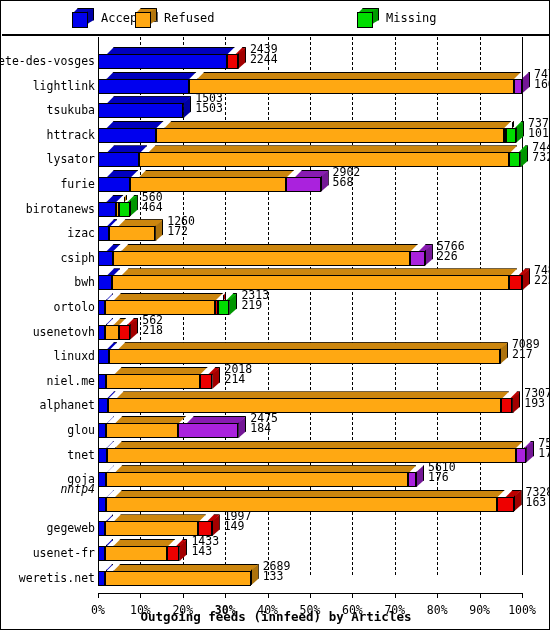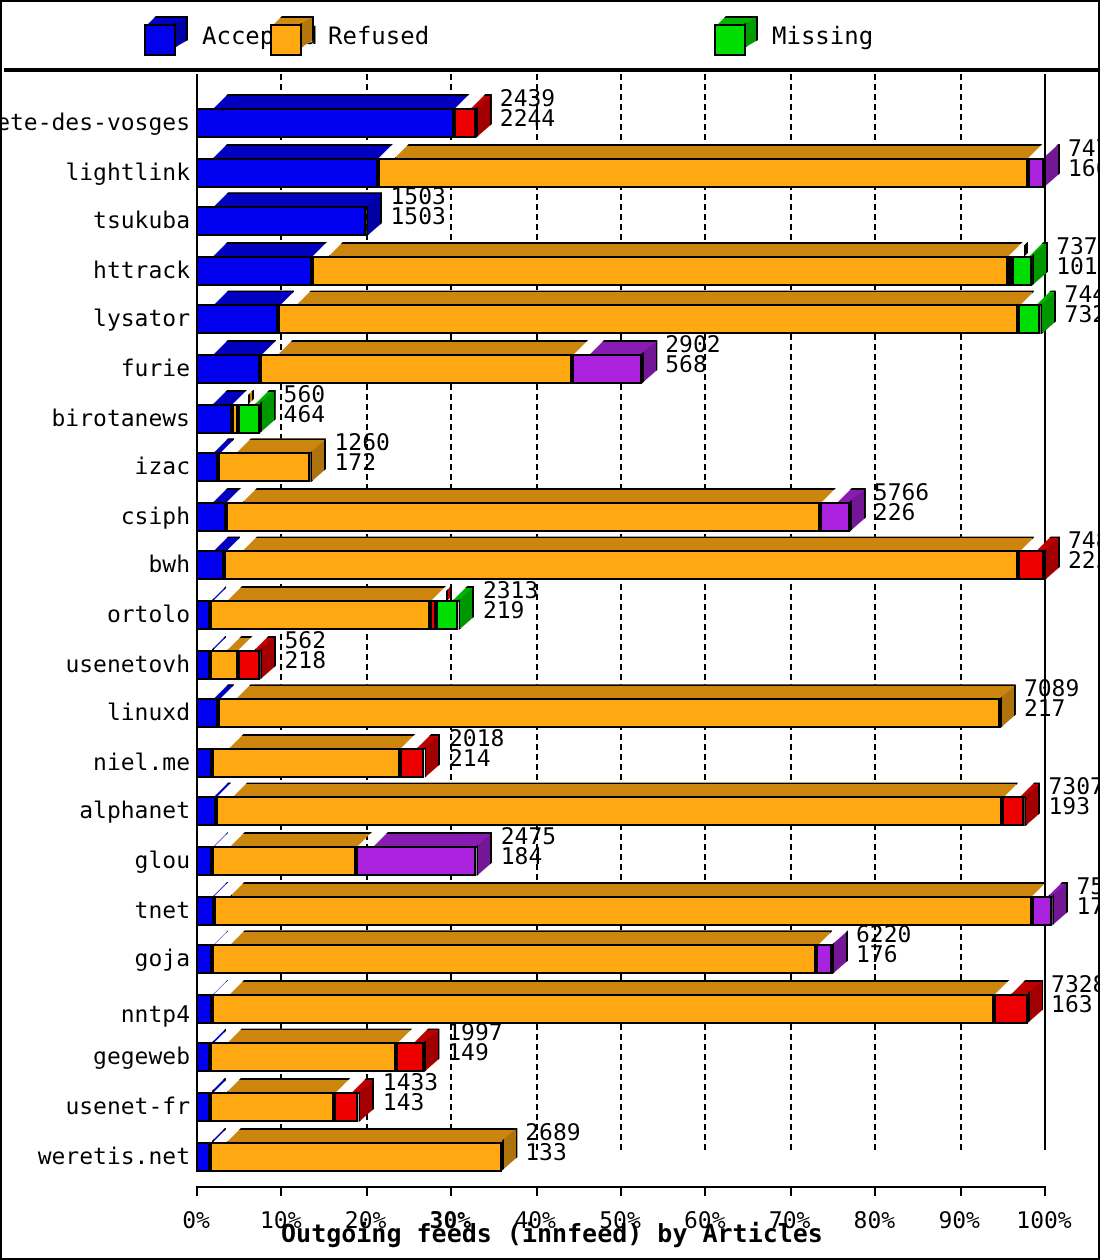--- a/index.html
+++ b/index.html
@@ -95,21 +95,21 @@
         <div class="ylabel" style="top: 213.8px;">csiph</div>
         <div class="ylabel" style="top: 238.4px;">bwh</div>
         <div class="ylabel" style="top: 263px;">ortolo</div>
         <div class="ylabel" style="top: 287.6px;">usenetovh</div>
         <div class="ylabel" style="top: 312.2px;">linuxd</div>
         <div class="ylabel" style="top: 336.8px;">niel.me</div>
         <div class="ylabel" style="top: 361.4px;">alphanet</div>
         <div class="ylabel" style="top: 386px;">glou</div>
         <div class="ylabel" style="top: 410.6px;">tnet</div>
         <div class="ylabel" style="top: 435.2px;">goja</div>
-        <div class="ylabel" style="top: 463px;">nntp4</div>
+        <div class="ylabel" style="top: 445px; font-style: italic;">nntp4</div>
         <div class="ylabel" style="top: 484.4px;">gegeweb</div>
         <div class="ylabel" style="top: 509px;">usenet-fr</div>
         <div class="ylabel" style="top: 533.6px;">weretis.net</div>
       </div>
     <div class="gridarea">
         <div class="axisline" style="left: 0px;"></div>
         <div class="gridline" style="left: 42.4px;"></div>
         <div class="gridline" style="left: 84.8px;"></div>
         <div class="gridline" style="left: 127.2px;"></div>
         <div class="gridline" style="left: 169.6px;"></div>
@@ -337,21 +337,21 @@
         <div class="bar3d" style="left: 0px; top: 428.2px; width: 424px; height: 23px;">
           <div class="segtop" style="left: 8px; width: 8.268px; background: rgb(0, 0, 190);"></div>
           <div class="seg" style="left: 0px; width: 8.268px; background: rgb(0, 0, 238);"></div>
           <div class="segtop" style="left: 16.268px; width: 302.1px; background: rgb(204, 134, 14);"></div>
           <div class="seg" style="left: 8.268px; width: 302.1px; background: rgb(255, 168, 18);"></div>
           <div class="segtop" style="left: 318.368px; width: 7.632px; background: rgb(136, 27, 177);"></div>
           <div class="seg" style="left: 310.368px; width: 7.632px; background: rgb(170, 34, 221);"></div>
           <div class="segside" style="left: 318px; background: rgb(116, 23, 150);"></div>
         </div>
         <div class="vallabel" style="left: 330px; top: 425.2px;">
-          <span class="v1">6220</span>
+          <span class="v1">5610</span>
           <span class="v2">176</span>
         </div>
         <div class="bar3d" style="left: 0px; top: 452.8px; width: 424px; height: 23px;">
           <div class="segtop" style="left: 8px; width: 8.3104px; background: rgb(0, 0, 190);"></div>
           <div class="seg" style="left: 0px; width: 8.3104px; background: rgb(0, 0, 238);"></div>
           <div class="segtop" style="left: 16.3104px; width: 390.589px; background: rgb(204, 134, 14);"></div>
           <div class="seg" style="left: 8.3104px; width: 390.589px; background: rgb(255, 168, 18);"></div>
           <div class="segtop" style="left: 406.899px; width: 16.6208px; background: rgb(190, 0, 0);"></div>
           <div class="seg" style="left: 398.899px; width: 16.6208px; background: rgb(238, 0, 0);"></div>
           <div class="segside" style="left: 415.52px; background: rgb(162, 0, 0);"></div>

